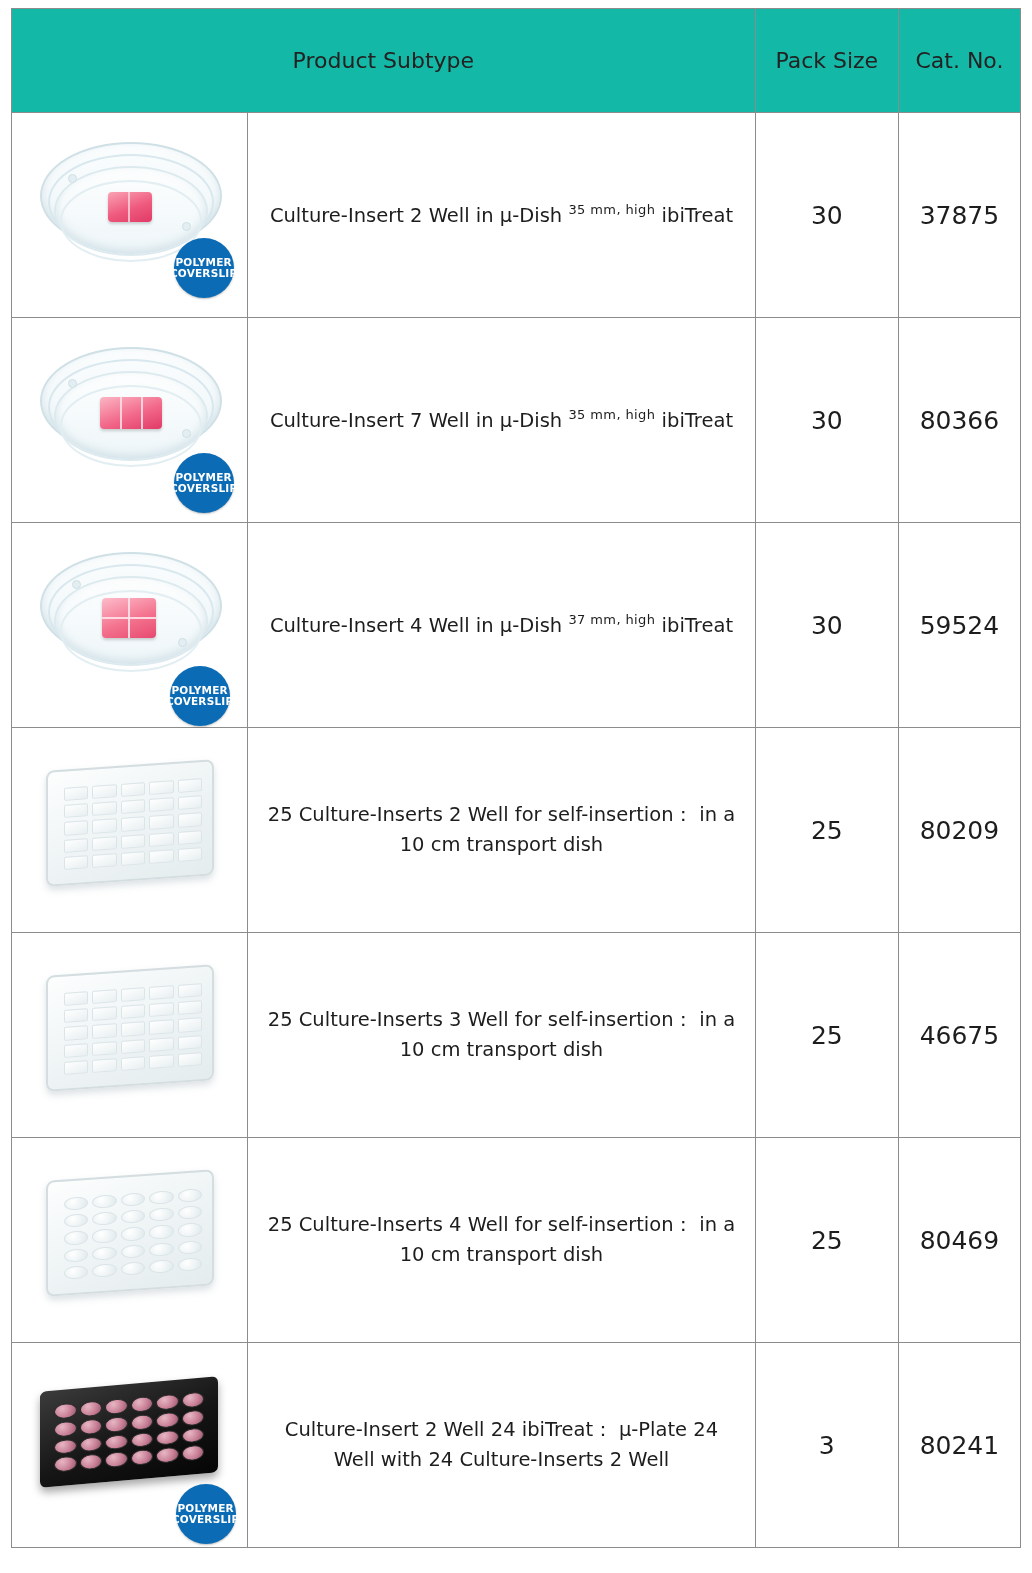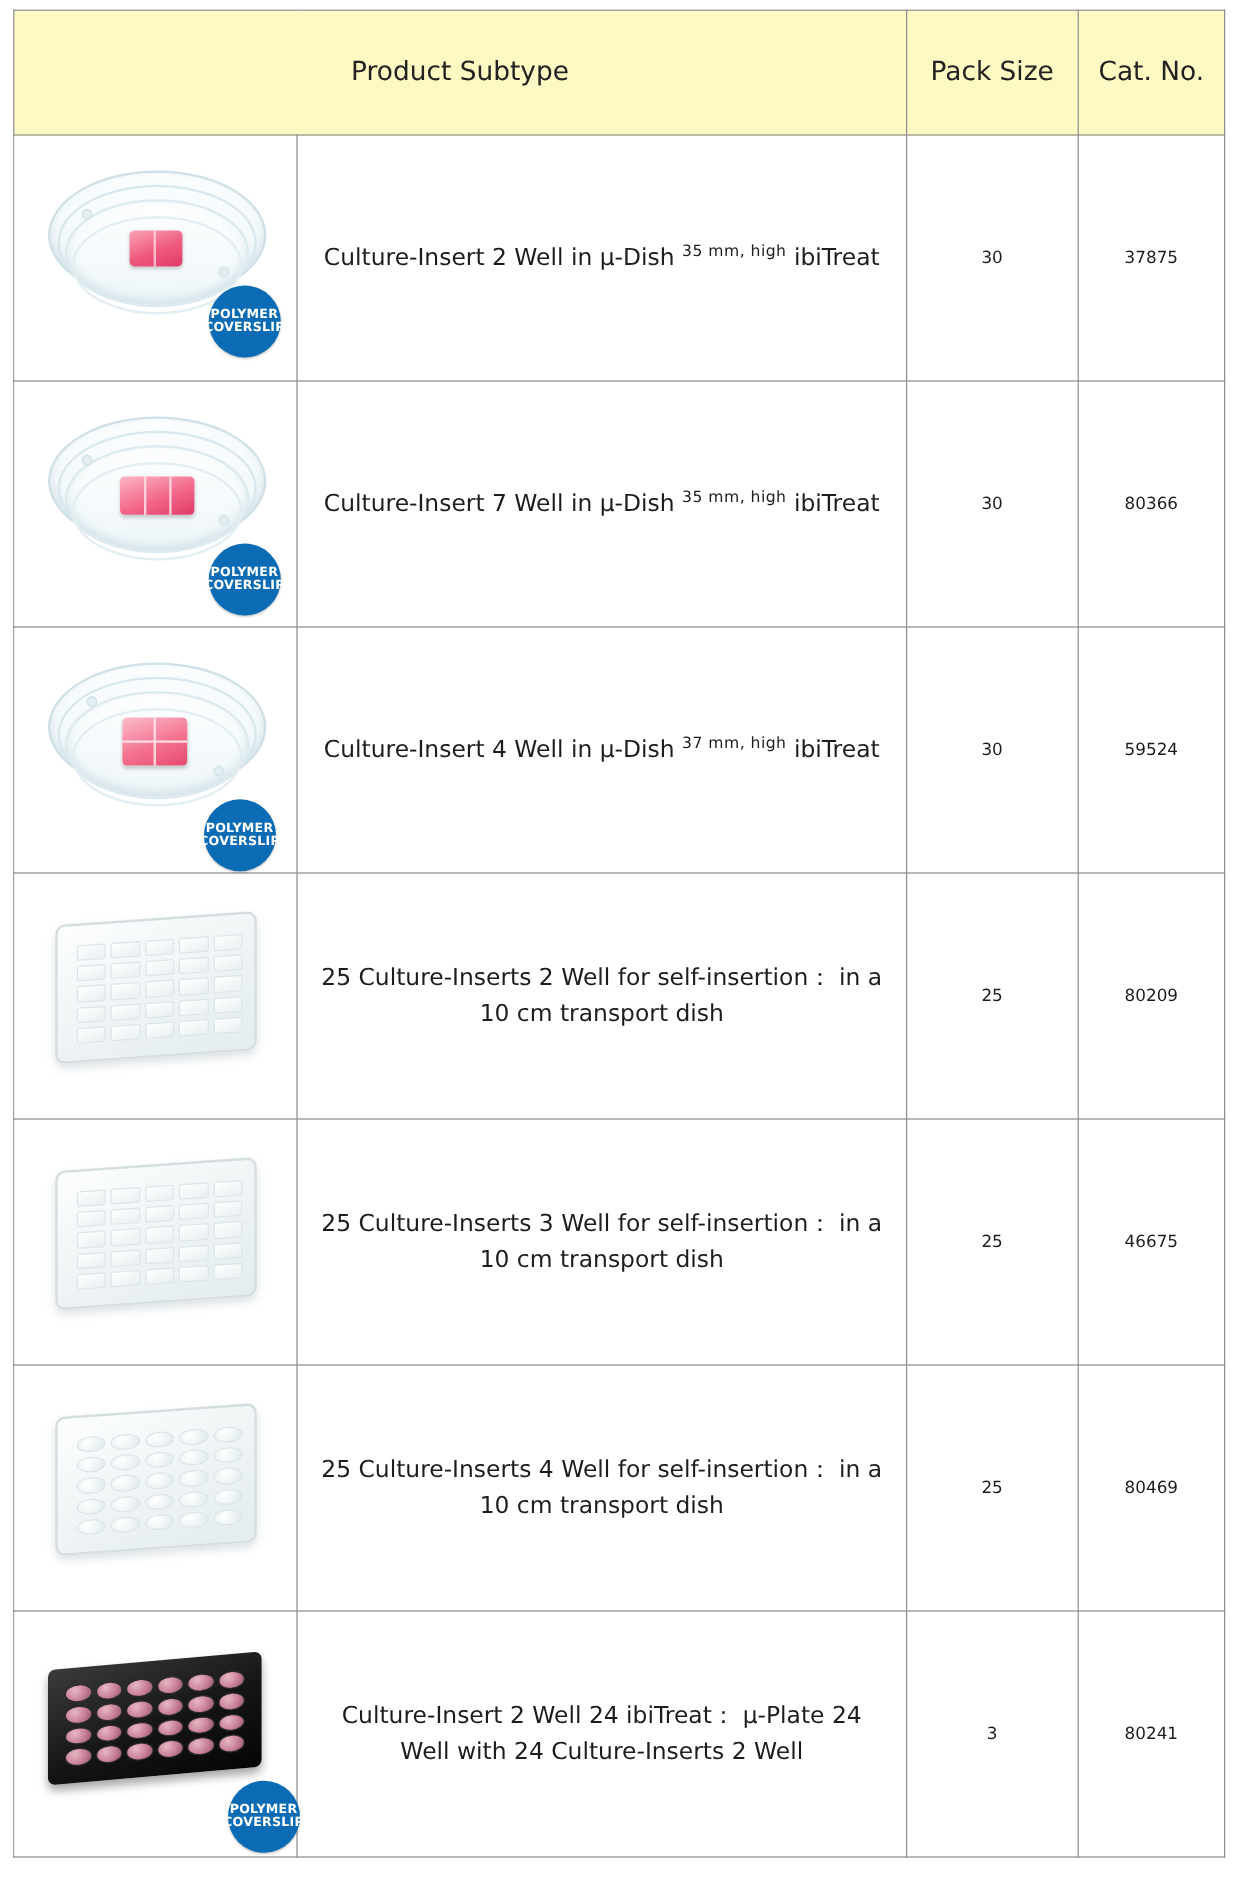--- a/index.html
+++ b/index.html
@@ -17,21 +17,21 @@
     border-collapse: collapse;
     width: 1010px;
     margin: 8px 11px 0 11px;
     table-layout: fixed;
   }
   .product-table th, .product-table td {
     border: 1px solid #8c8c8c;
     padding: 0;
   }
   thead th {
-    background: #fef9c3;
+    background: #14b8a6;
     font-weight: normal;
     color: #222222;
     font-size: 22px;
     height: 103px;
     vertical-align: middle;
     text-align: center;
   }
   col.img-col   { width: 236px; }
   col.name-col  { width: 507px; }
   col.pack-col  { width: 143px; }
@@ -49,21 +49,21 @@
     text-align: center;
     vertical-align: middle;
     font-size: 19.5px;
     color: #1d1d1d;
     padding: 6px 14px;
     line-height: 1.55;
   }
   td.pack-cell, td.cat-cell {
     text-align: center;
     vertical-align: middle;
-    font-size: 14px;
+    font-size: 25px;
     color: #1d1d1d;
   }
   .sup {
     font-size: 13px;
     vertical-align: super;
     letter-spacing: 0.4px;
   }
   .prod-img {
     width: 212px;
     height: 178px;
@@ -183,21 +183,20 @@
     border-radius: 50%;
     background: #0b6cb5;
     color: #ffffff;
     font-size: 10.5px;
     font-weight: bold;
     line-height: 1.08;
     display:flex; flex-direction:column; align-items:center; justify-content:center;
     text-align:center;
     letter-spacing: .2px;
     box-shadow: 0 1px 2px rgba(0,0,0,0.25);
-    margin-left: 14px;
   }
   .badge-dish { right: 2px; bottom: 4px; }
   .badge-dish3 { right: 2px; bottom: -6px; }
   .badge-dish4 { right: 6px; bottom: -14px; }
   .badge-plate { left: 152px; bottom: -12px; }
 </style>
 </head>
 <body>
 
 <table class="product-table">

